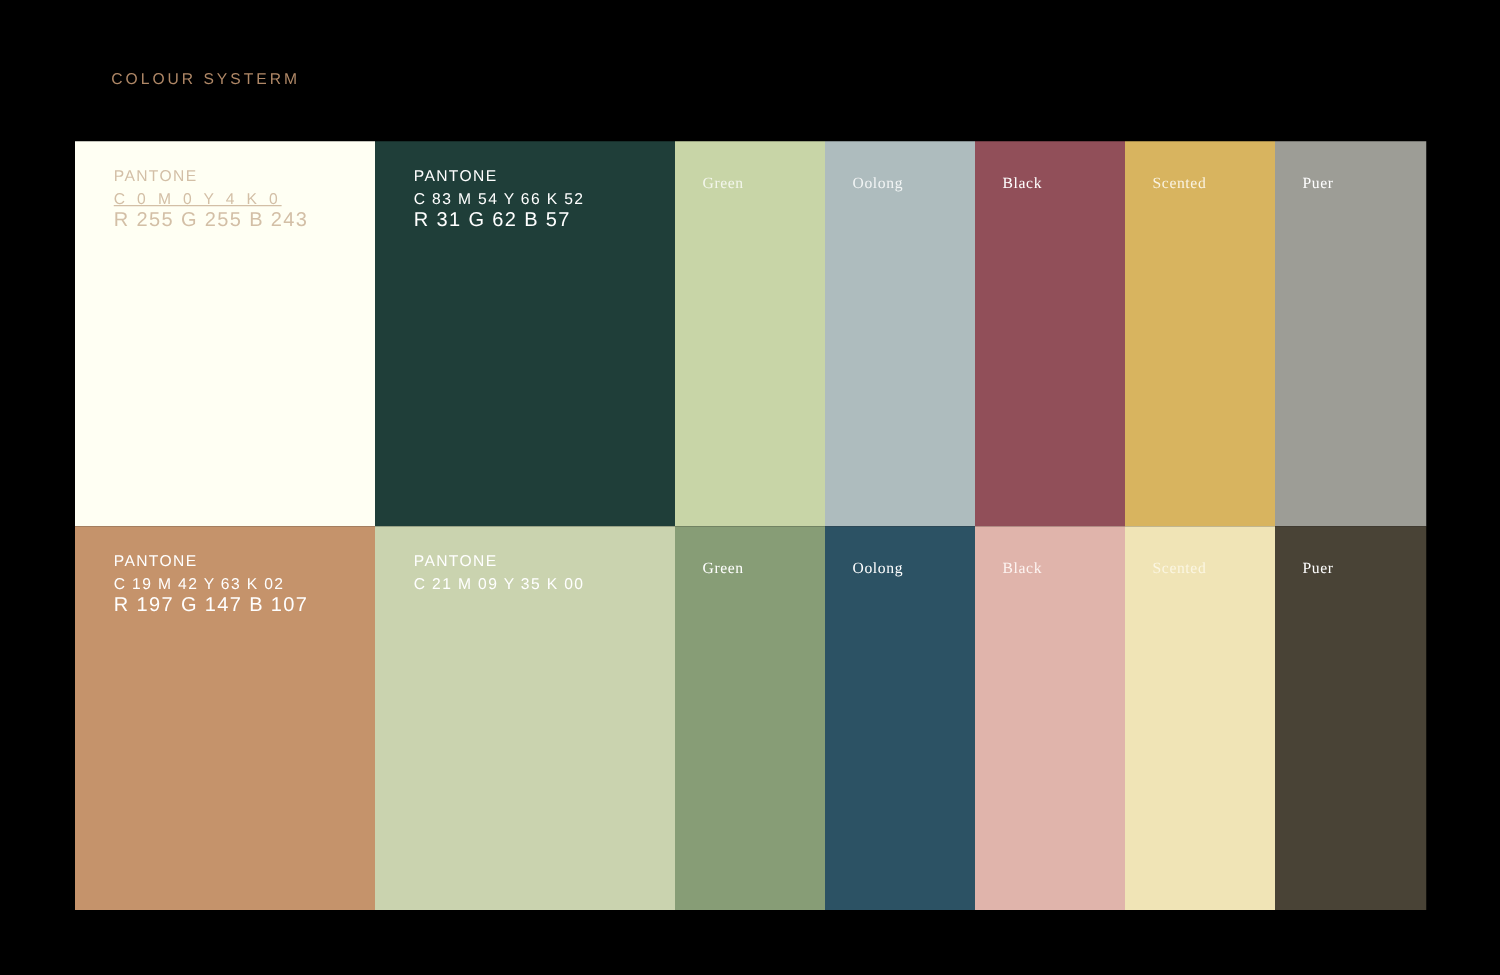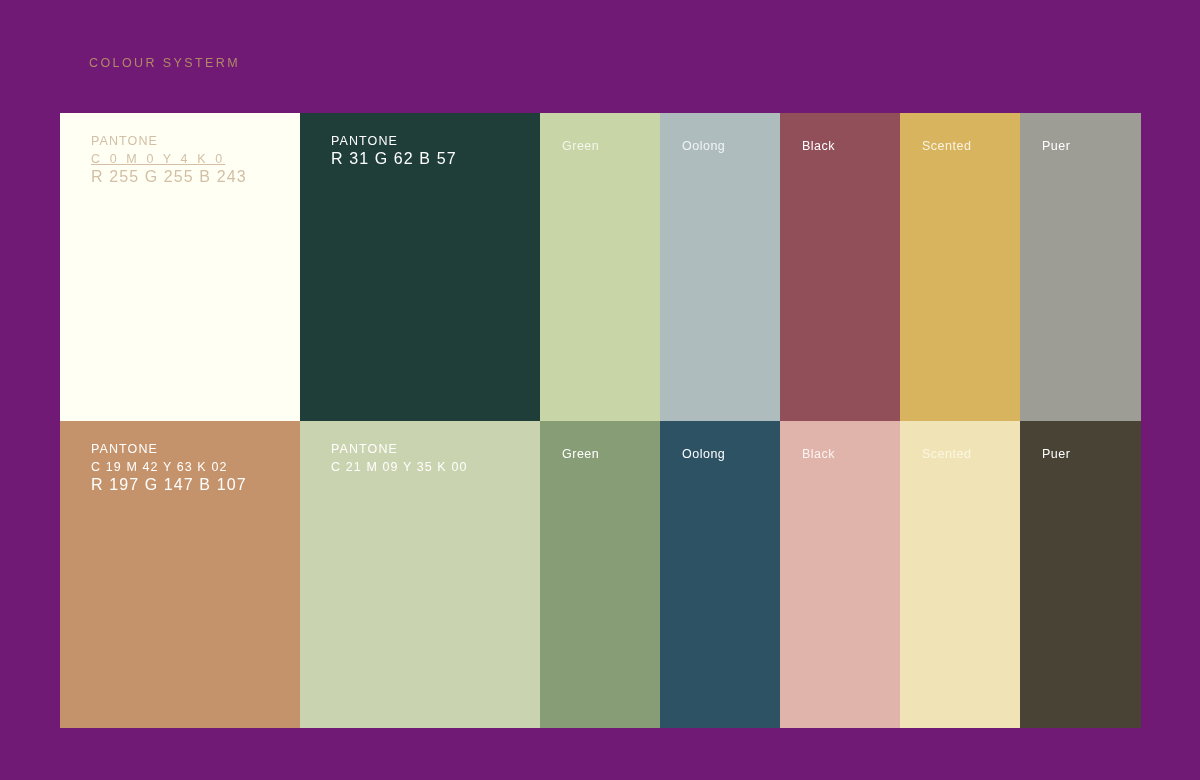--- a/index.html
+++ b/index.html
@@ -10,21 +10,21 @@
     width: 1200px;
     height: 780px;
     background: #f4f2ee;
     font-family: "Liberation Sans", sans-serif;
     overflow: hidden;
   }
   .page {
     position: relative;
     width: 1200px;
     height: 780px;
-    background: #701a75;
+    background: #000000;
   }
   .page-title {
     position: absolute;
     left: 89px;
     top: 56px;
     font-size: 12.5px;
     letter-spacing: 2.4px;
     color: #b08867;
     font-weight: 400;
     white-space: nowrap;
@@ -50,20 +50,21 @@
     height: 100%;
     overflow: hidden;
   }
   .swatch-wide {
     width: 240px;
     padding: 19px 0 0 31px;
   }
   .swatch-narrow {
     width: 120px;
     padding: 25px 12px 0 22px;
+    font-family: Liberation Serif, serif;
   }
   .swatch-narrow.last {
     width: 121px;
   }
   .pantone-label {
     font-size: 12.5px;
     letter-spacing: 1.1px;
     line-height: 18px;
     margin: 0 0 0 0;
     white-space: nowrap;
@@ -103,20 +104,21 @@
     <div class="palette-row">
 
       <div class="swatch swatch-wide" style="background:#fffff3">
         <div class="pantone-label" style="color:#d3bfa6">PANTONE</div>
         <div class="cmyk-line cmyk-spaced" style="color:#d3bfa6">C 0 M 0 Y 4 K 0</div>
         <div class="rgb-line" style="color:#d3bfa6">R 255 G 255 B 243</div>
       </div>
 
       <div class="swatch swatch-wide" style="background:#1f3e39">
         <div class="pantone-label" style="color:#ffffff">PANTONE</div>
+        <div class="cmyk-line" style="color:#ffffff">C 83 M 54 Y 66 K 52</div>
         <div class="rgb-line" style="color:#ffffff">R 31 G 62 B 57</div>
       </div>
 
       <div class="swatch swatch-narrow" style="background:#c8d5a7">
         <div class="swatch-name" style="color:#f3f6ec">Green</div>
       </div>
 
       <div class="swatch swatch-narrow" style="background:#aebcbe">
         <div class="swatch-name" style="color:#f2f5f5">Oolong</div>
       </div>

